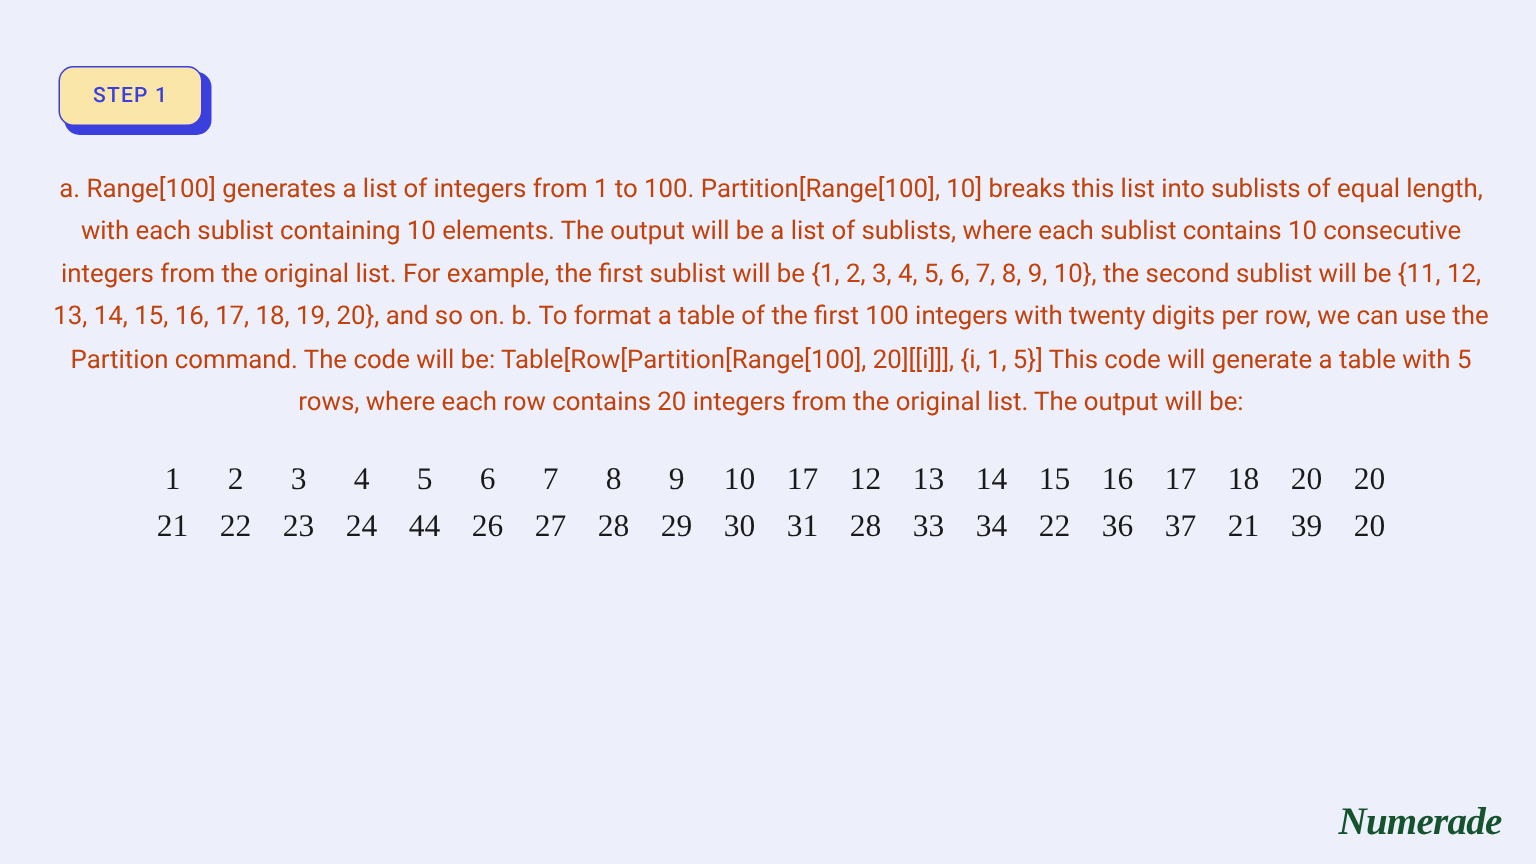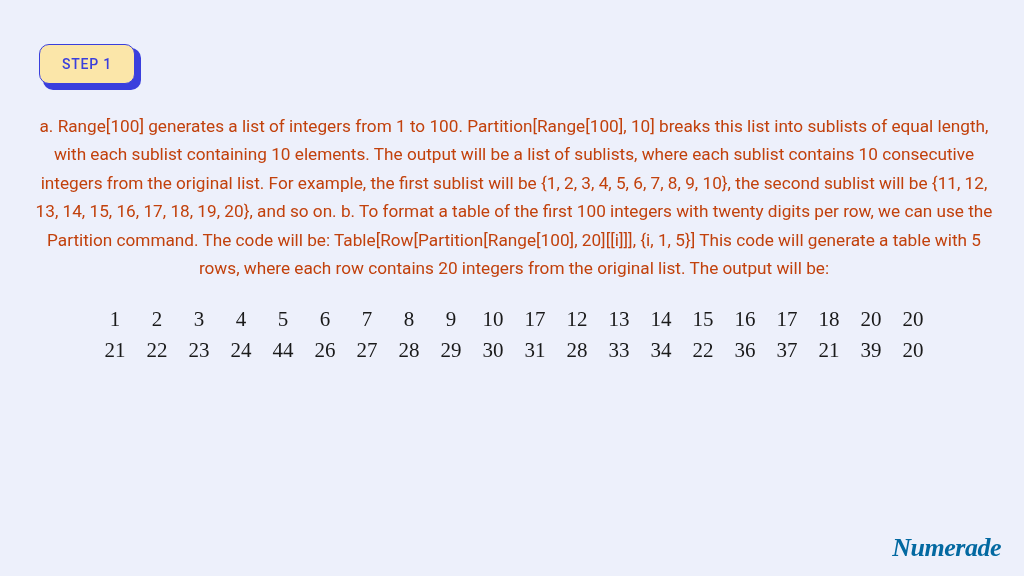--- a/index.html
+++ b/index.html
@@ -56,21 +56,21 @@
     padding: 3px 0;
   }
   .brand {
     position: absolute;
     right: 24px;
     bottom: 14px;
     font-family: Georgia, "Times New Roman", serif;
     font-style: italic;
     font-weight: 700;
     font-size: 26px;
-    color: #0369a1;
+    color: #14532d;
     letter-spacing: -0.5px;
   }
 </style>
 </head>
 <body>
 
 
 
 <div class="step-badge-wrap">
   <div class="step-badge-shadow"></div>

